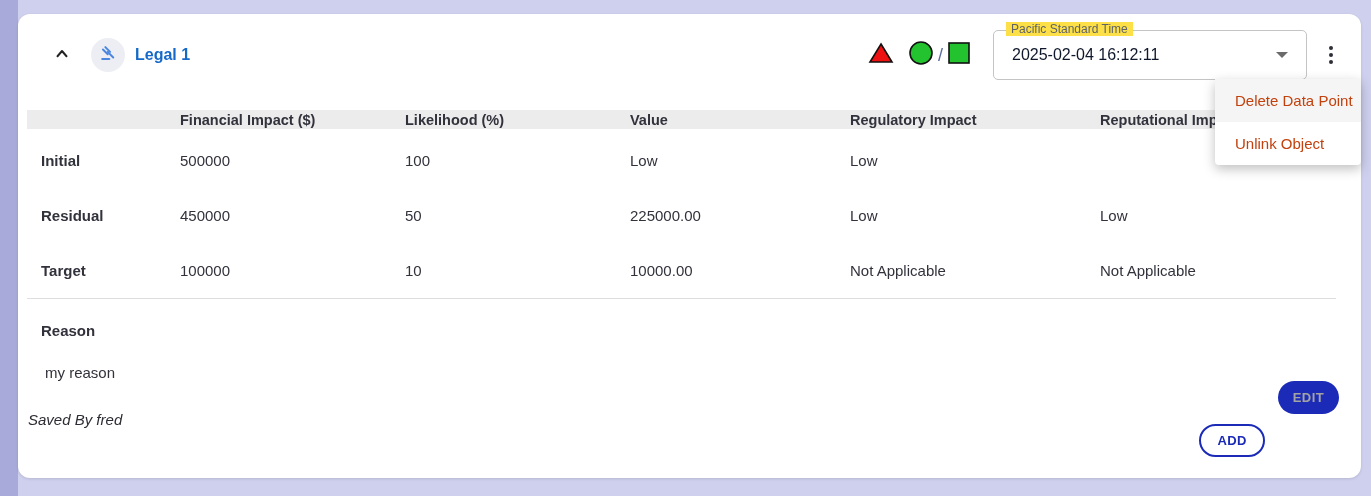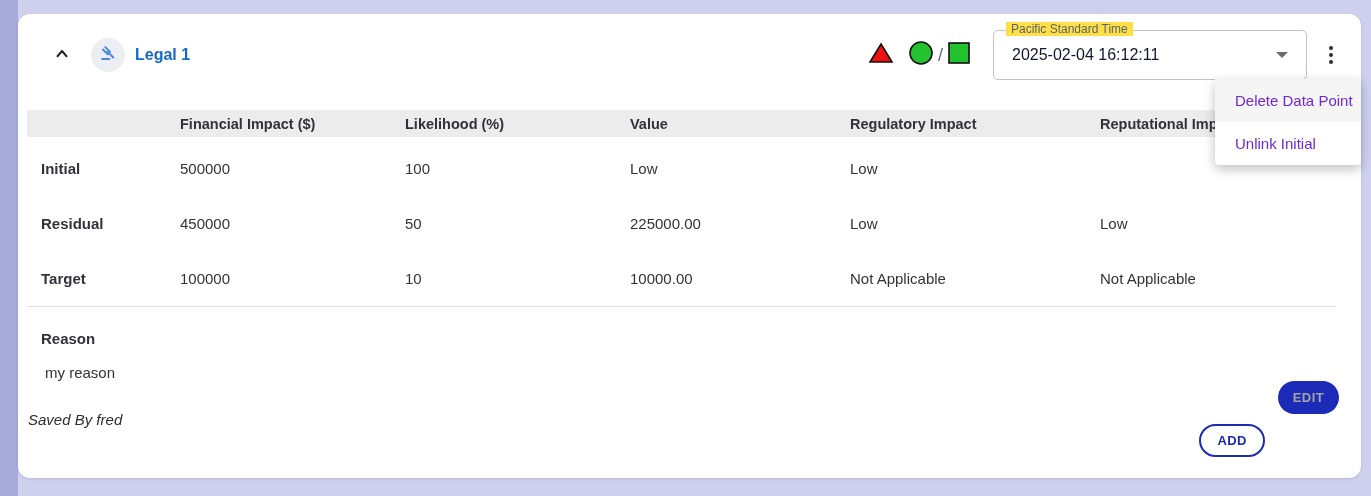--- a/index.html
+++ b/index.html
@@ -50,37 +50,37 @@
   .grid{display:grid;grid-template-columns:139px 225px 225px 220px 250px 1fr;align-items:center;}
   .table-head{height:44px;margin:14px 25px 0 9px;background:var(--band);}
   .table-head .cell{font-weight:700;font-size:14.5px;}
   .cell{padding-left:14px;font-size:15px;color:var(--text);}
   .table-body{margin:4px 25px 0 9px;border-bottom:1px solid #dedede;}
   .table-row{height:55px;}
   .row-label{font-weight:700;}
   
   .reason-block{margin:23px 25px 0 9px;}
   .reason-label{font-size:15px;font-weight:700;padding-left:14px;}
-  .reason-value{font-size:15px;margin-top:17px;padding-left:18px;}
+  .reason-value{font-size:15px;margin-top:25px;padding-left:18px;}
   
   .card-footer{margin-top:auto;display:flex;align-items:center;padding:0 22px 21px 10px;gap:28px;}
   .saved-by{font-style:italic;font-size:15px;color:#2c2c34;}
   .btn-group{margin-left:auto;display:flex;gap:13px;}
   .pill-btn{
     height:33px;border-radius:17px;font-size:13px;font-weight:700;letter-spacing:.4px;
     font-family:inherit;cursor:pointer;display:flex;align-items:center;justify-content:center;
   }
   .btn-outline{min-width:65px;padding:0 16px;background:#fff;color:var(--accent-blue);border:2px solid var(--accent-blue);margin-top:43px;}
   .btn-filled{min-width:58px;padding:0 15px;background:var(--accent-blue);color:#a3a3a3;border:none;}
   
   .context-menu{
     position:absolute;top:79px;right:10px;width:146px;background:#fff;
     border-radius:4px;box-shadow:0 4px 12px rgba(0,0,0,.25);z-index:10;padding:0;
   }
-  .menu-item{height:43px;display:flex;align-items:center;padding:0 20px;font-size:15px;color:#6d28d9;cursor:pointer;white-space:nowrap;}
+  .menu-item{height:43px;display:flex;align-items:center;padding:0 20px;font-size:15px;color:#c2410c;cursor:pointer;white-space:nowrap;}
   .menu-item.hovered{background:#f5f5f5;}
 </style>
 </head>
 <body>
 
 <div class="left-bar"></div>
 
 <div class="card">
 
   <div class="card-header">
@@ -183,14 +183,14 @@
     <span class="saved-by">Saved By fred</span>
     <div class="btn-group">
       <button class="pill-btn btn-outline">ADD</button>
       <button class="pill-btn btn-filled">EDIT</button>
     </div>
   </div>
 </div>
 
 <div class="context-menu">
   <div class="menu-item hovered">Delete Data Point</div>
-  <div class="menu-item">Unlink Initial</div>
+  <div class="menu-item">Unlink Object</div>
 </div>
 
 </body></html>

